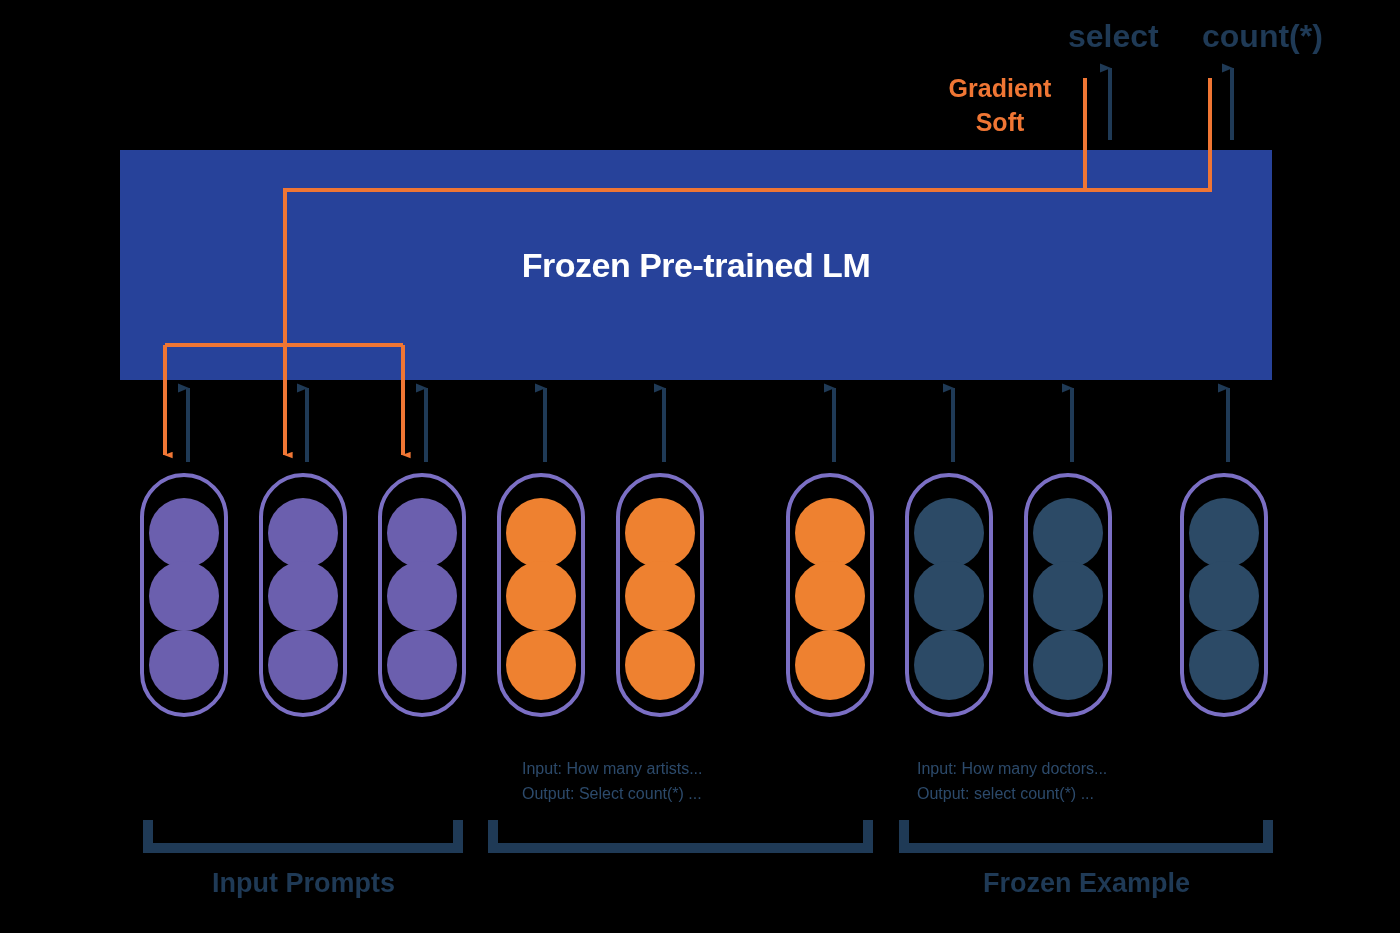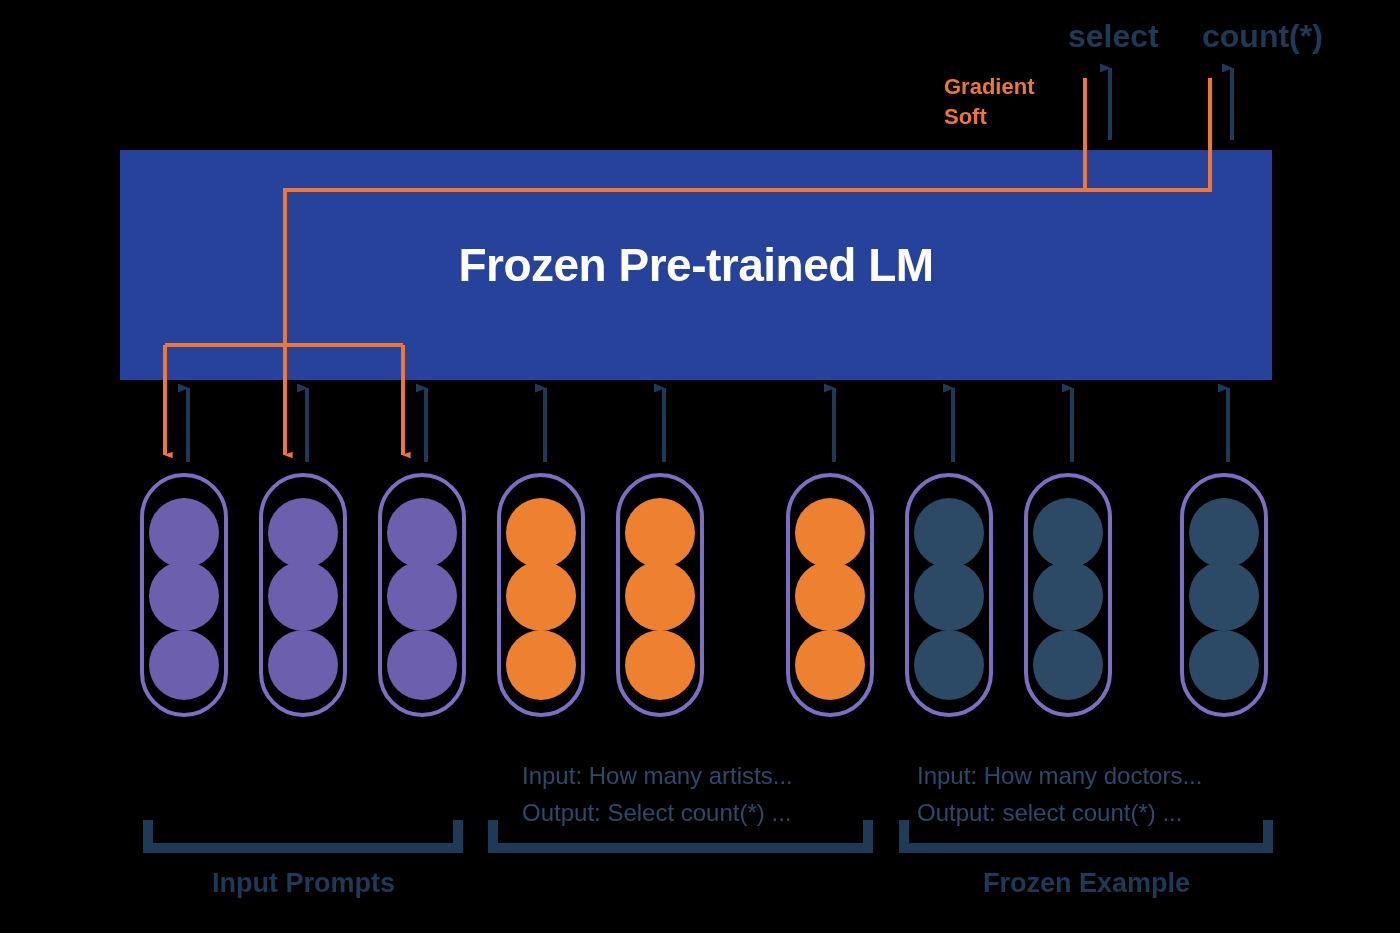--- a/index.html
+++ b/index.html
@@ -34,50 +34,50 @@
   .lm-title {
     position: absolute;
     left: 120px;
     top: 150px;
     width: 1152px;
     height: 230px;
     display: flex;
     align-items: center;
     justify-content: center;
     color: #ffffff;
-    font-size: 46px;
+    font-size: 34px;
     font-weight: bold;
     letter-spacing: -0.5px;
     font-family: "Liberation Sans", sans-serif;
   }
   .out-token {
     position: absolute;
     color: #1F3A56;
     font-size: 32px;
     font-weight: bold;
     white-space: nowrap;
     font-family: "Liberation Sans", sans-serif;
   }
   .grad-label {
     position: absolute;
     left: 944px;
     top: 72px;
     width: 112px;
-    text-align: left;
+    text-align: center;
     color: #F07634;
-    font-size: 22px;
+    font-size: 25px;
     font-weight: bold;
     line-height: 1.35;
     font-family: "Liberation Sans", sans-serif;
   }
   .grad-label span { display: block; }
   .caption {
     position: absolute;
     color: #2C4A6B;
-    font-size: 24px;
+    font-size: 16px;
     line-height: 1.55;
     white-space: nowrap;
     font-family: "Liberation Sans", sans-serif;
   }
   .group-label {
     position: absolute;
     top: 868px;
     text-align: center;
     color: #1F3A56;
     font-size: 27px;

